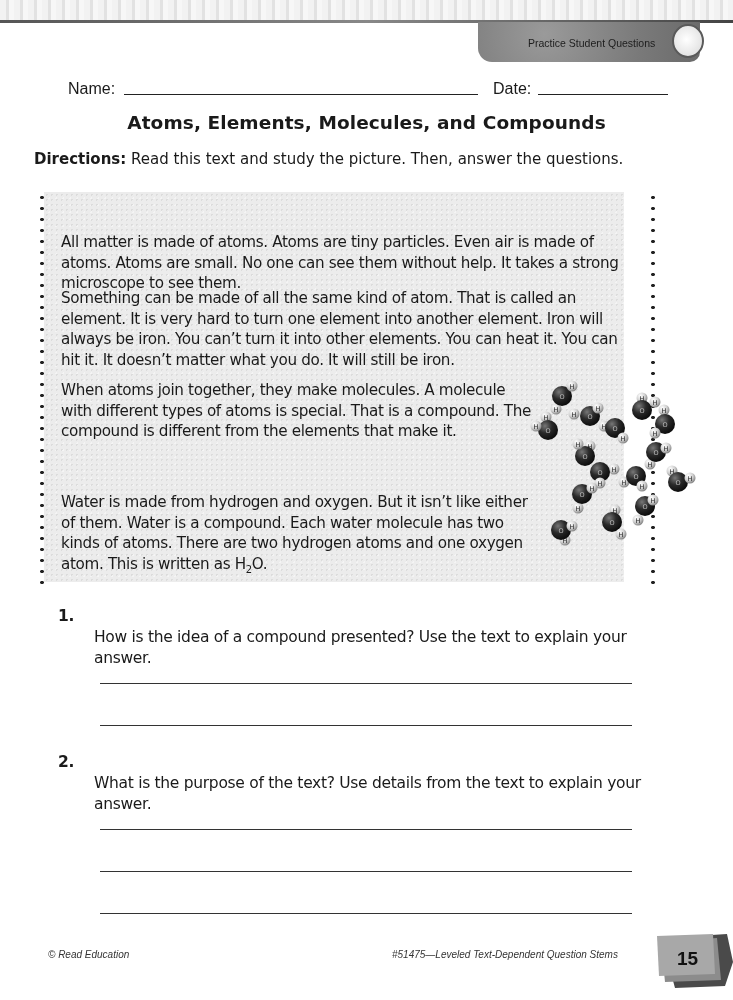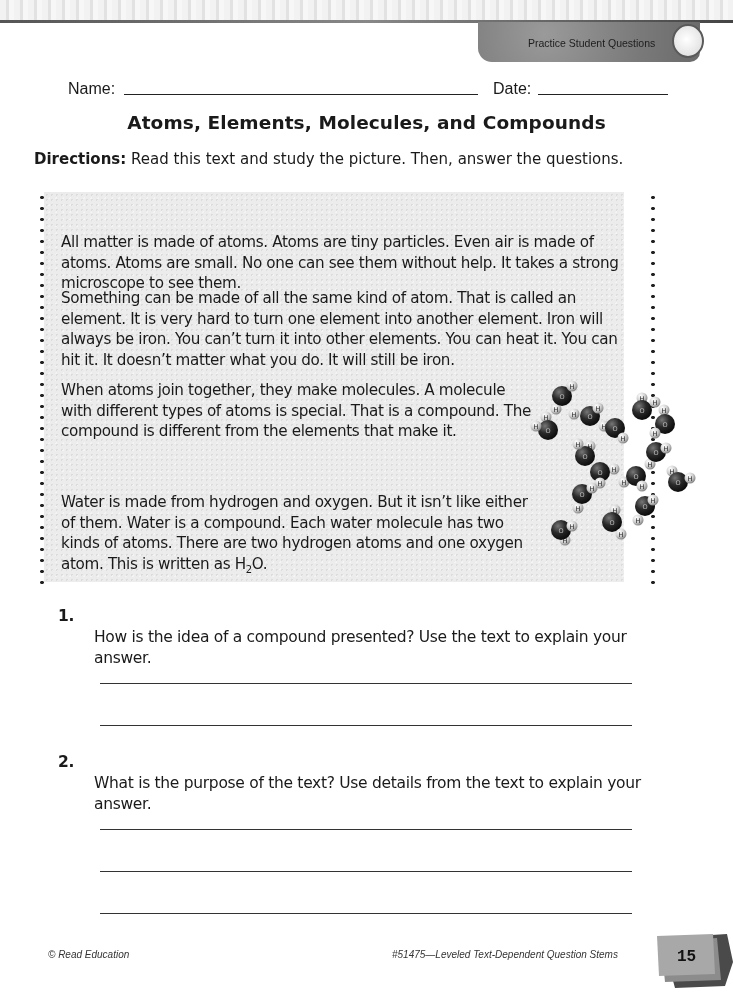--- a/index.html
+++ b/index.html
@@ -49,21 +49,21 @@
   .question { position: absolute; left: 58px; width: 590px; font-family: "DejaVu Sans", sans-serif; font-size: 15.5px; line-height: 20.5px; letter-spacing: -0.3px; }
   .q-num { position: absolute; left: 0; top: 0; font-weight: bold; }
   .q-text { position: absolute; left: 36px; top: 0; width: 560px; margin-top: 21px; }
   .q1 { top: 606px; }
   .q2 { top: 752px; }
   .answer-line { position: absolute; left: 100px; width: 532px; border-bottom: 1.2px solid #333; }
 
   .footer-left { position: absolute; left: 48px; top: 949px; font-family: "Liberation Sans", sans-serif; font-style: italic; font-size: 10px; color: #333; }
   .footer-center { position: absolute; left: 392px; top: 949px; font-family: "Liberation Sans", sans-serif; font-style: italic; font-size: 10px; color: #333; }
   .page-tab { position: absolute; left: 655px; top: 932px; width: 78px; height: 56px; }
-  .page-num { position: absolute; left: 677px; top: 948px; font-family: Liberation Mono, monospace; font-weight: bold; font-size: 16px; color: #111; text-align: right; }
+  .page-num { position: absolute; left: 677px; top: 948px; font-family: Liberation Sans, sans-serif; font-weight: bold; font-size: 19px; color: #111; text-align: right; }
 </style>
 </head>
 <body>
 
 <div class="top-band"></div>
 <div class="tab">
   <span class="tab-label">Practice Student Questions</span>
 </div>
 <div class="tab-circle"></div>
 

